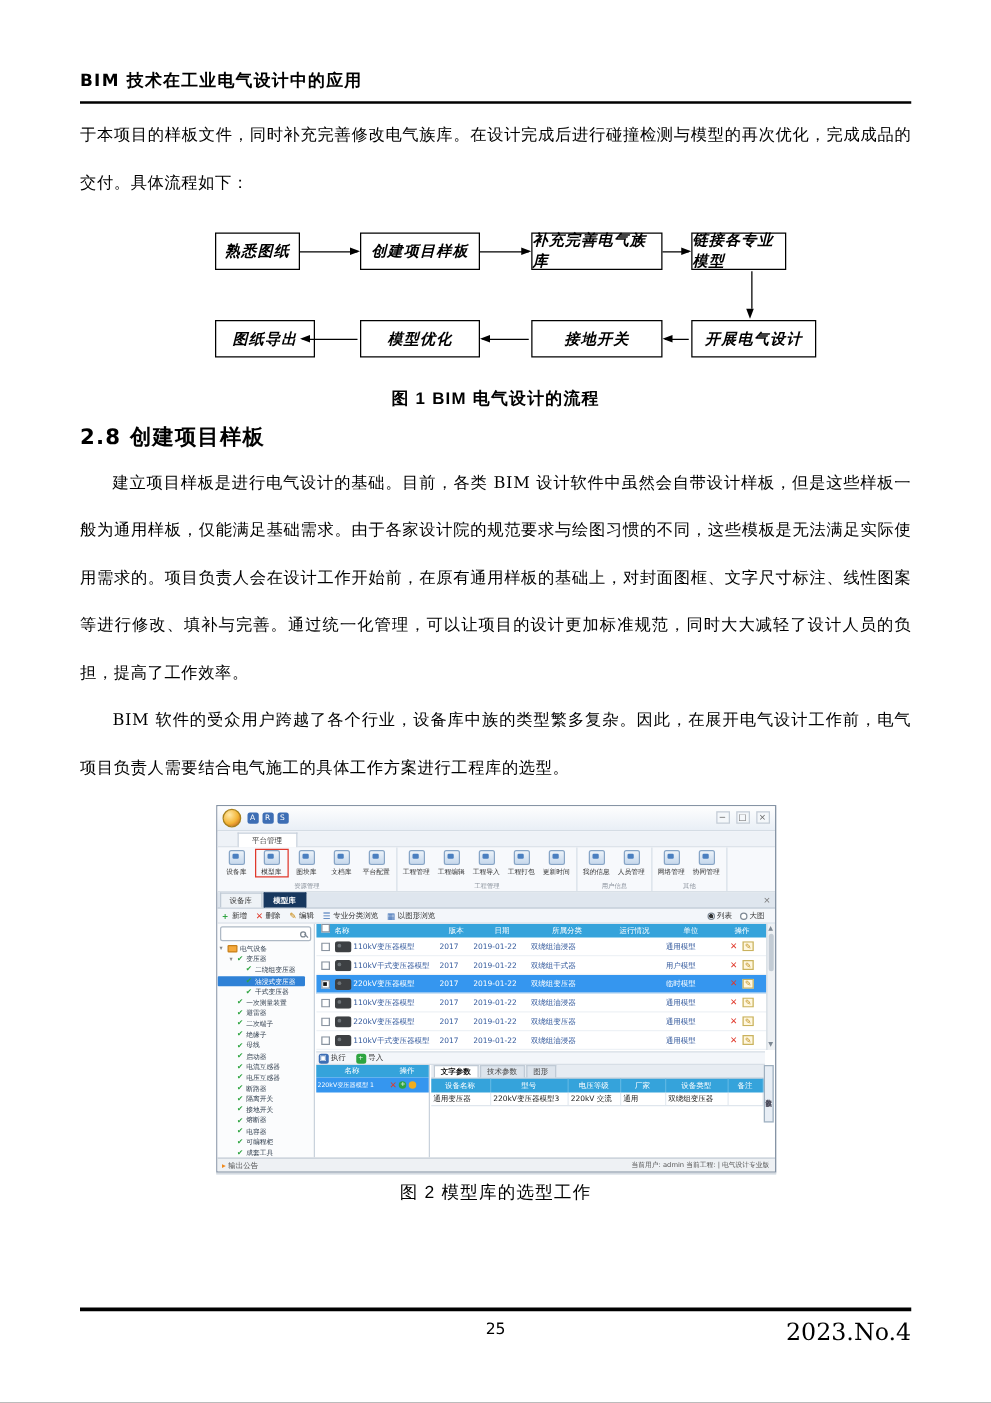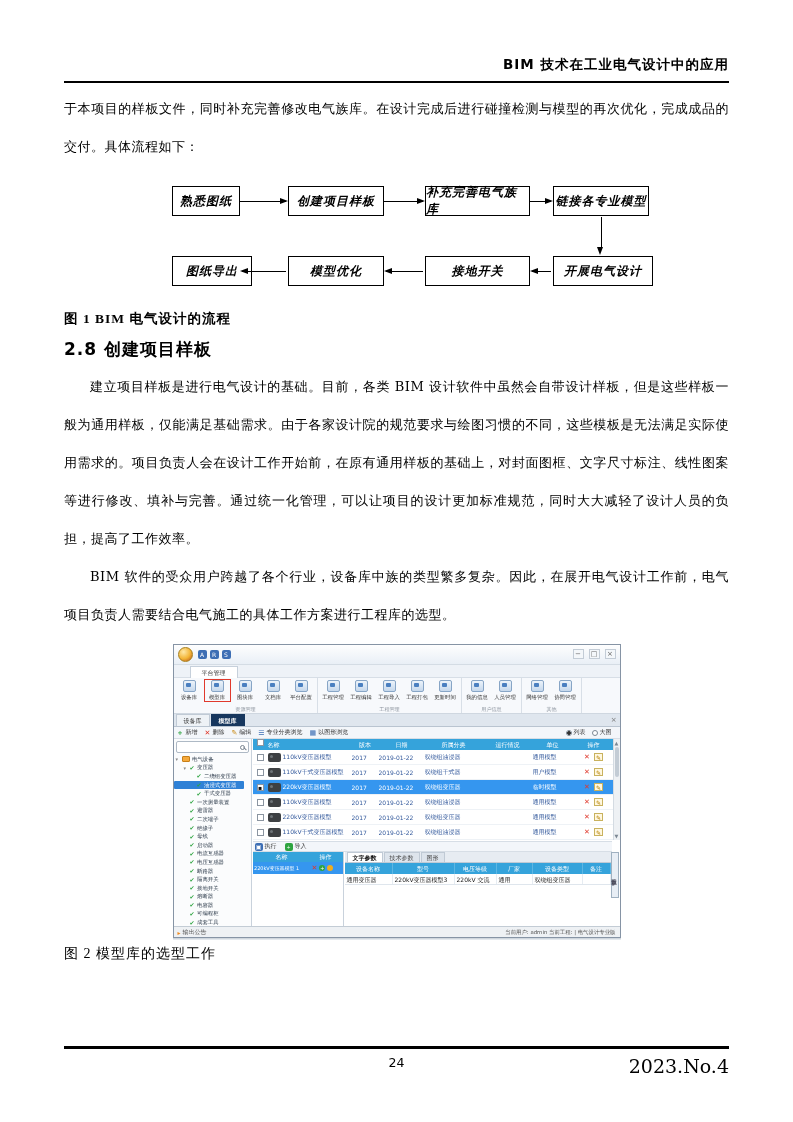--- a/index.html
+++ b/index.html
@@ -2,21 +2,21 @@
 <html><head>
 <meta charset="utf-8">
 <style>
   * { margin:0; padding:0; box-sizing:border-box; }
   html,body { background:#888; }
   .page {
     position:relative; width:793px; height:1122px; margin:0 auto; background:#fff;
     font-family:"DejaVu Serif","Liberation Serif",serif; color:#000; overflow:hidden;
   }
   .content { position:absolute; left:64px; top:56px; width:665px; }
-  .doc-header { text-align:right; font-family:"DejaVu Sans","Liberation Sans",sans-serif;
+  .doc-header { text-align:left; font-family:"DejaVu Sans","Liberation Sans",sans-serif;
     font-size:13.5px; font-weight:700; padding-bottom:7px; border-bottom:2px solid #000; letter-spacing:1px;}
   .body-text { font-size:13px; line-height:38px; text-align:justify; letter-spacing:.5px; }
   .intro { margin-top:7px; }
   .indent { text-indent:2em; }
   h2.sec { font-family:"DejaVu Sans","Liberation Sans",sans-serif; font-size:17px; font-weight:700;
     margin:10px 0 7px; letter-spacing:1px; }
   .sec24 { margin-top:16px; }
 
   
   .flowchart { position:relative; height:128px; margin-top:14px;font-style:italic; }
@@ -24,21 +24,21 @@
     justify-content:center; font-size:12px; font-weight:700; letter-spacing:1px; background:#fff;
     font-family:"DejaVu Serif","Liberation Serif",serif; }
   .arr { position:absolute; border-top:1.6px solid #000; height:0; }
   .arr.r::after { content:''; position:absolute; right:-2px; top:-4.4px; border-top:3.6px solid transparent;
     border-bottom:3.6px solid transparent; border-left:8px solid #000; }
   .arr.l::before { content:''; position:absolute; left:-2px; top:-4.4px; border-top:3.6px solid transparent;
     border-bottom:3.6px solid transparent; border-right:8px solid #000; }
   .arrd { position:absolute; border-left:1.6px solid #000; width:0; }
   .arrd::after { content:''; position:absolute; bottom:-8px; left:-4.6px; border-left:3.6px solid transparent;
     border-right:3.6px solid transparent; border-top:8px solid #000; }
-  .fig-cap { font-family:Liberation Serif, serif;
+  .fig-cap { text-align:center; font-family:Liberation Sans, sans-serif;
     font-size:13.5px; font-weight:700; margin:2px 0 6px; letter-spacing:1px;}
   .fig-cap2 { font-weight:400; font-size:14px; margin-top:7px; }
 
   
   .shot-wrap { margin-top:10px; display:flex; justify-content:center; }
   .shot { position:relative; width:448px; height:294px; background:#fff; border:1px solid #8694a5;
     font-family:"DejaVu Sans","Liberation Sans",sans-serif; box-shadow:0 1px 0 #cfd6dd,0 2px 0 #e4e9ee; }
   .tb { position:absolute; left:0; top:0; right:0; height:20px;
     background:linear-gradient(#fefefe,#e9eff6); border-bottom:1px solid #d4dce4; }
   .orb { position:absolute; left:4px; top:2px; width:15px; height:15px; border-radius:50%;
@@ -164,21 +164,21 @@
     <div class="doc-header">
       <span>BIM 技术在工业电气设计中的应用</span>
     </div>
 
     <p class="body-text intro">于本项目的样板文件，同时补充完善修改电气族库。在设计完成后进行碰撞检测与模型的再次优化，完成成品的交付。具体流程如下：</p>
 
     <div class="flowchart">
       <div class="fbox" style="left:108px;top:6px;width:68px">熟悉图纸</div>
       <div class="fbox" style="left:224px;top:6px;width:96px">创建项目样板</div>
       <div class="fbox" style="left:361px;top:6px;width:105px">补充完善电气族库</div>
-      <div class="fbox" style="left:489px;top:6px;width:96px">链接各专业模型</div>
+      <div class="fbox" style="left:489px;top:6px;width:76px">链接各专业模型</div>
       <div class="fbox" style="left:108px;top:76px;width:80px">图纸导出</div>
       <div class="fbox" style="left:224px;top:76px;width:96px">模型优化</div>
       <div class="fbox" style="left:361px;top:76px;width:105px">接地开关</div>
       <div class="fbox" style="left:489px;top:76px;width:100px">开展电气设计</div>
       <div class="arr r" style="left:176px;top:21px;width:46px"></div>
       <div class="arr r" style="left:320px;top:21px;width:39px"></div>
       <div class="arr r" style="left:466px;top:21px;width:21px"></div>
       <div class="arrd" style="left:537px;top:37px;height:30px"></div>
       <div class="arr l" style="left:468px;top:91px;width:19px"></div>
       <div class="arr l" style="left:322px;top:91px;width:37px"></div>
@@ -608,16 +608,16 @@
             <div class="s-ico">▸</div>
             <div>输出公告</div>
             <div class="s-right">当前用户: admin    当前工程:    |    电气设计专业版</div>
           </div>
         </div>
     </div>
     <div class="fig-cap fig-cap2">图 2 模型库的选型工作</div>
   </div>
 
   <div class="doc-footer">
-    <div class="pagenum">24</div>
+    <div class="pagenum">25</div>
     <div class="issue">2023.No.4</div>
   </div>
 </div>
 
 </body></html>

